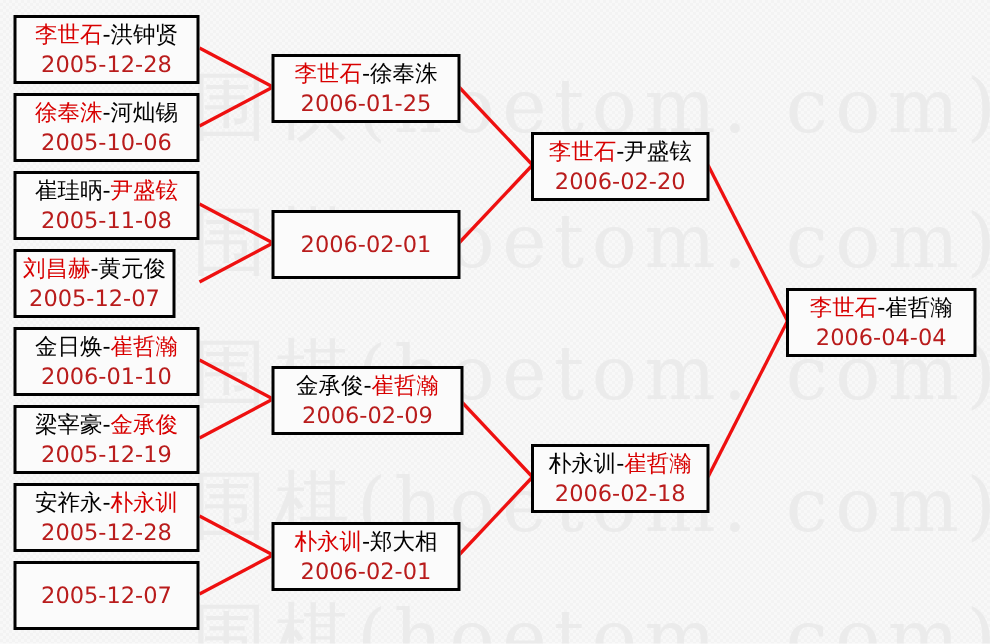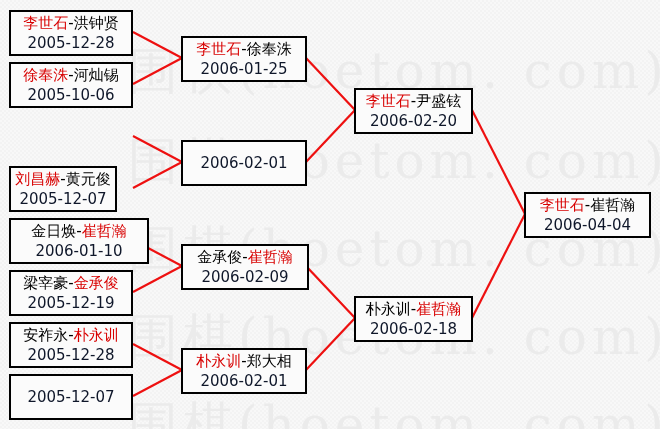--- a/index.html
+++ b/index.html
@@ -23,21 +23,21 @@
   svg.wires line { stroke:#ee1010; stroke-width:2.2; }
   .match {
     position:absolute; z-index:2; box-sizing:border-box;
     height:46px; background:#fbfbfb; border:2px solid #000;
     display:flex; flex-direction:column; align-items:center; justify-content:center;
     text-align:left; font-size:15px; line-height:20px; color:#000;
     white-space:nowrap;
   }
   .match .p1, .match .p2, .match .sep { color:#000; }
   .match .win { color:#d80000; }
-  .date { color:#0f172a; }
+  .date { color:#b91c1c; }
 </style>
 </head>
 <body>
 
 <div class="stage">
 
   <div class="wm" style="top:38px">围棋(hoetom. com)</div>
   <div class="wm" style="top:128px">围棋(hoetom. com)</div>
   <div class="wm" style="top:216px">围棋(hoetom. com)</div>
   <div class="wm" style="top:304px">围棋(hoetom. com)</div>
@@ -61,25 +61,29 @@
   </svg>
 
   <div class="match" style="left:9px;top:10px;width:124px">
     <div><span class="p1 win">李世石</span><span class="sep">-</span><span class="p2">洪钟贤</span></div>
     <div class="date">2005-12-28</div>
   </div>
   <div class="match" style="left:9px;top:62px;width:124px">
     <div><span class="p1 win">徐奉洙</span><span class="sep">-</span><span class="p2">河灿锡</span></div>
     <div class="date">2005-10-06</div>
   </div>
+  <div class="match" style="left:9px;top:114px;width:124px">
+    <div><span class="p1">崔珪昞</span><span class="sep">-</span><span class="p2 win">尹盛铉</span></div>
+    <div class="date">2005-11-08</div>
+  </div>
   <div class="match" style="left:9px;top:166px;width:108px">
     <div><span class="p1 win">刘昌赫</span><span class="sep">-</span><span class="p2">黄元俊</span></div>
     <div class="date">2005-12-07</div>
   </div>
-  <div class="match" style="left:9px;top:218px;width:140px">
+  <div class="match" style="left:9px;top:218px;width:124px">
     <div><span class="p1">金日焕</span><span class="sep">-</span><span class="p2 win">崔哲瀚</span></div>
     <div class="date">2006-01-10</div>
   </div>
   <div class="match" style="left:9px;top:270px;width:124px">
     <div><span class="p1">梁宰豪</span><span class="sep">-</span><span class="p2 win">金承俊</span></div>
     <div class="date">2005-12-19</div>
   </div>
   <div class="match" style="left:9px;top:322px;width:124px">
     <div><span class="p1">安祚永</span><span class="sep">-</span><span class="p2 win">朴永训</span></div>
     <div class="date">2005-12-28</div>

